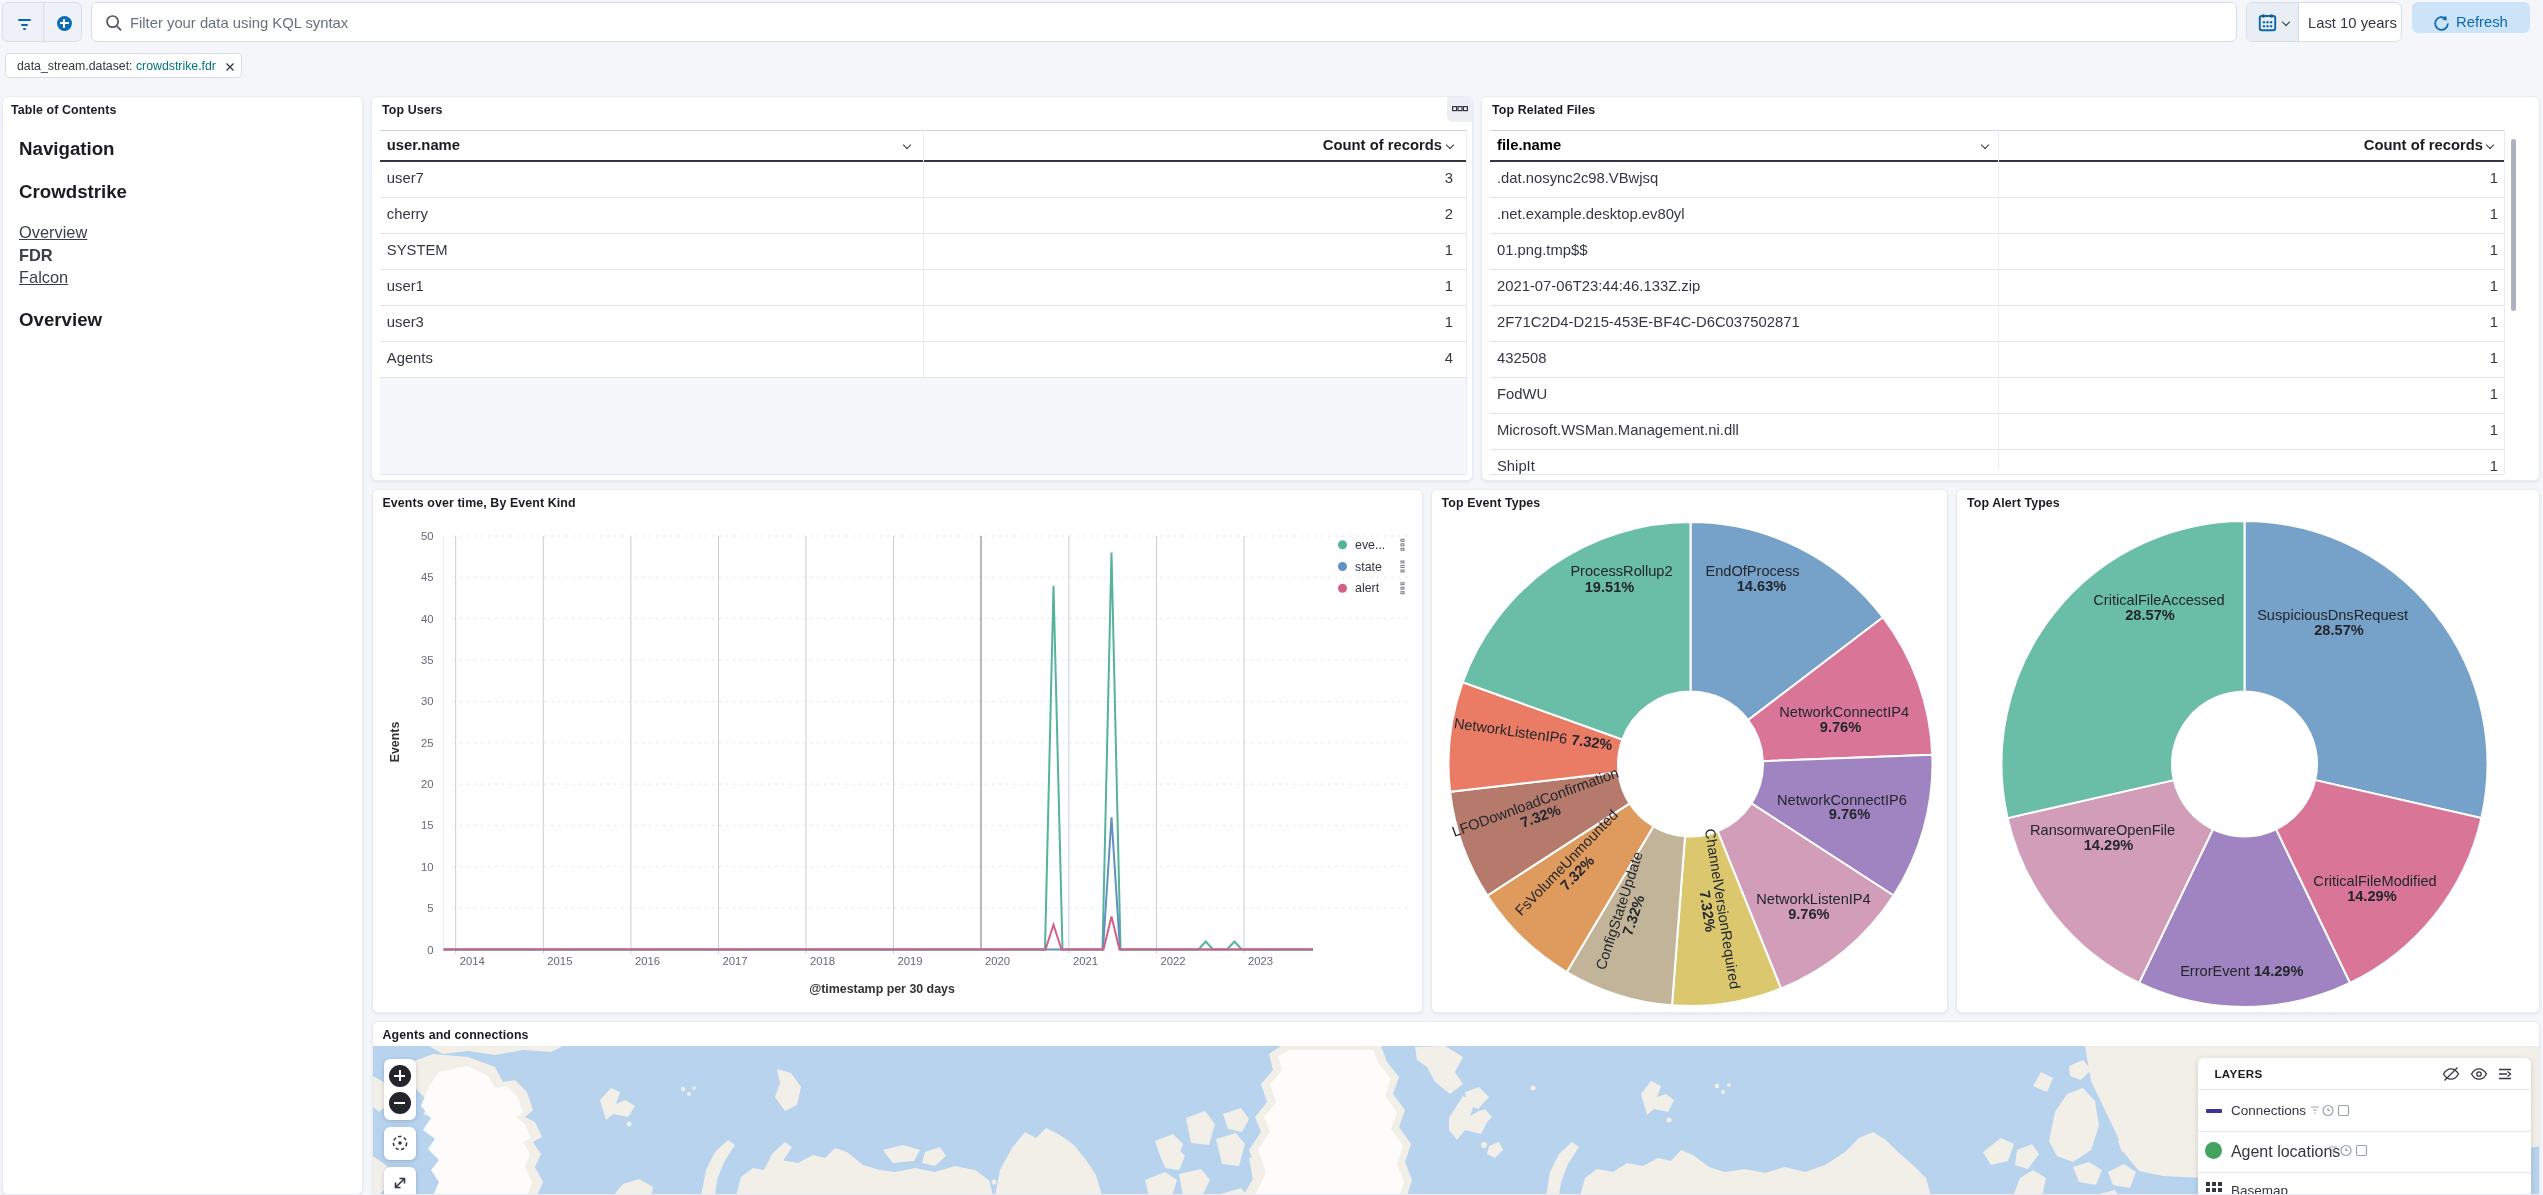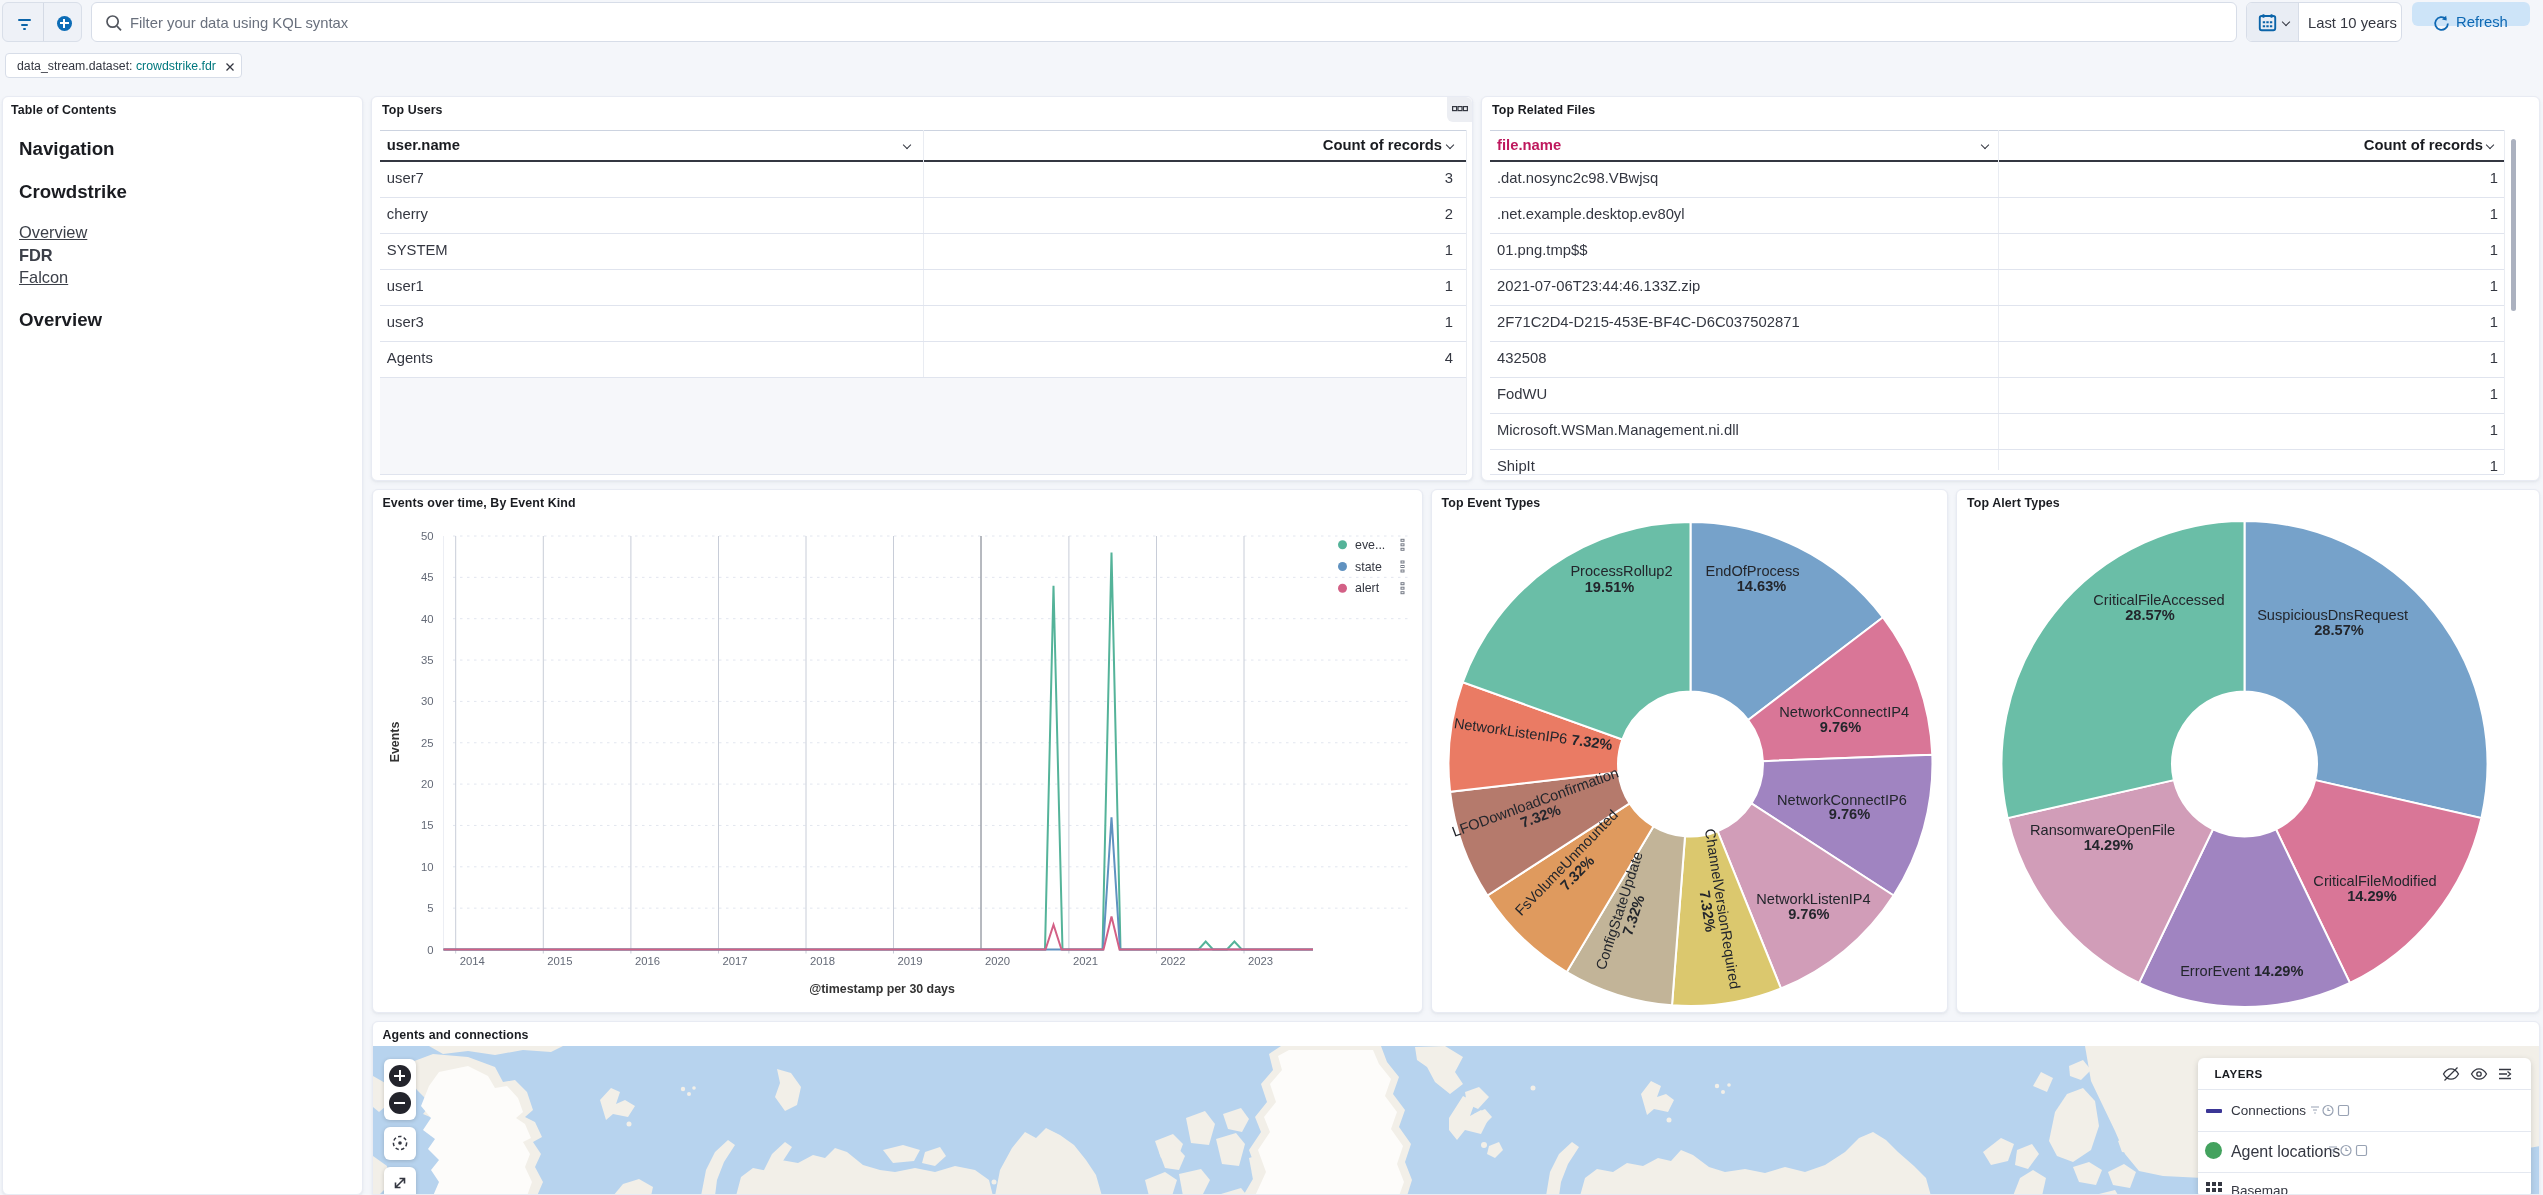--- a/index.html
+++ b/index.html
@@ -40,21 +40,21 @@
   <div class="abs" style="left:0;top:0;width:52px;height:40px;background:#e9edf4;border-right:1px solid #d7dde8;"></div>
   <svg class="abs" style="left:11px;top:10px;" width="19" height="19" viewBox="0 0 16 16" fill="none">
     <rect x="1.5" y="2.5" width="13" height="12" rx="1.6" stroke="#0b64a9" stroke-width="1.6"></rect>
     <path d="M4.6 1 L4.6 4 M11.4 1 L11.4 4" stroke="#0b64a9" stroke-width="1.6"></path>
     <path d="M4 7h2v1.6H4z M7 7h2v1.6H7z M10 7h2v1.6h-2z M4 10.4h2V12H4z M7 10.4h2V12H7z M10 10.4h2V12h-2z" fill="#0b64a9"></path>
   </svg>
   <div class="chev" style="left:35px;top:15px;"></div>
   <div class="abs" style="left:61px;top:12px;font-size:14.8px;color:#343741;">Last 10 years</div>
 </div>
 
-<div class="abs" style="left:2412px;top:2px;width:118px;height:24px;background:#cde4f8;border-radius:6px;text-align:center;">
+<div class="abs" style="left:2412px;top:2px;width:118px;height:31px;background:#cde4f8;border-radius:6px;text-align:center;">
   <svg class="abs" style="left:21px;top:13px;" width="17" height="17" viewBox="0 0 16 16">
     <path d="M14 8 A6 6 0 1 1 12.2 3.7" fill="none" stroke="#0e68b3" stroke-width="1.7"></path>
     <path d="M12.4 0.6 L12.9 5.1 L8.5 4.3 Z" fill="#0e68b3"></path>
   </svg>
   <div class="abs" style="left:44px;top:12px;font-size:14.8px;color:#0e68b3;font-weight:500;">Refresh</div>
 </div>
 
 <div class="abs" style="left:5px;top:53px;width:237px;height:25px;background:#fff;border:1px solid #d7dde8;border-radius:4px;white-space:nowrap;">
   <div class="abs" style="left:11px;top:5px;font-size:12.3px;color:#343741;">data_stream.dataset: <span style="color:#00787e;">crowdstrike.fdr</span></div>
   <svg class="abs" style="left:219px;top:7.5px;" width="10" height="10" viewBox="0 0 10 10" stroke="#343741" stroke-width="1.3">
@@ -108,21 +108,21 @@
     <div class="abs" style="left:881px;top:253px;width:200px;text-align:right;font-size:14.8px;">4</div>
   <div class="abs" style="left:8.4px;top:279.5px;width:1086px;border-top:1px solid #e0e4ee;"></div>
   <div class="abs" style="left:8.4px;top:280.5px;width:1086px;height:96px;background:#f6f7fa;"></div>
   <div class="abs" style="left:1094px;top:33px;width:0;height:344px;border-left:1px solid #e9ecf2;"></div>
   <div class="abs" style="left:8.4px;top:377px;width:1086px;border-top:1px solid #e0e4ee;"></div>
 </div>
 
 <div class="panel" style="left:1481px;top:96px;width:1059px;height:385px;overflow:hidden;">
   <div class="ptitle" style="left:10px;top:6px;">Top Related Files</div>
   <div class="abs" style="left:8.2px;top:33px;width:1014px;height:0;border-top:1px solid #ccd3e0;"></div>
-  <div class="abs" style="left:15px;top:40px;font-size:14.8px;font-weight:bold;color:#be185d;">file.name</div>
+  <div class="abs" style="left:15px;top:40px;font-size:14.8px;font-weight:bold;color:#000000;">file.name</div>
   <div class="chev" style="left:499px;top:44px;"></div>
   <div class="abs" style="left:811px;top:40px;width:190px;text-align:right;font-size:14.8px;font-weight:bold;color:#1a1c21;">Count of records</div>
   <div class="chev" style="left:1004px;top:44px;"></div>
   <div class="abs" style="left:8.2px;top:62.5px;width:1014px;height:0;border-top:2px solid #343741;"></div>
   <div class="abs" style="left:516px;top:33px;width:0;height:340px;border-left:1px solid #e9ecf2;"></div>
   <div class="abs" style="left:15px;top:73px;font-size:14.8px;">.dat.nosync2c98.VBwjsq</div>
     <div class="abs" style="left:810px;top:73px;width:206px;text-align:right;font-size:14.8px;">1</div>
   <div class="abs" style="left:8.2px;top:99.5px;width:1014px;border-top:1px solid #e0e4ee;"></div>
   <div class="abs" style="left:15px;top:109px;font-size:14.8px;">.net.example.desktop.ev80yl</div>
     <div class="abs" style="left:810px;top:109px;width:206px;text-align:right;font-size:14.8px;">1</div>

